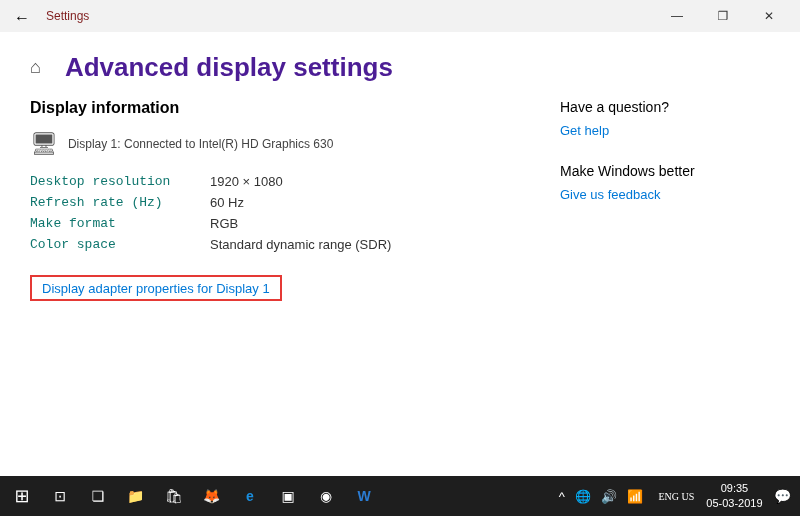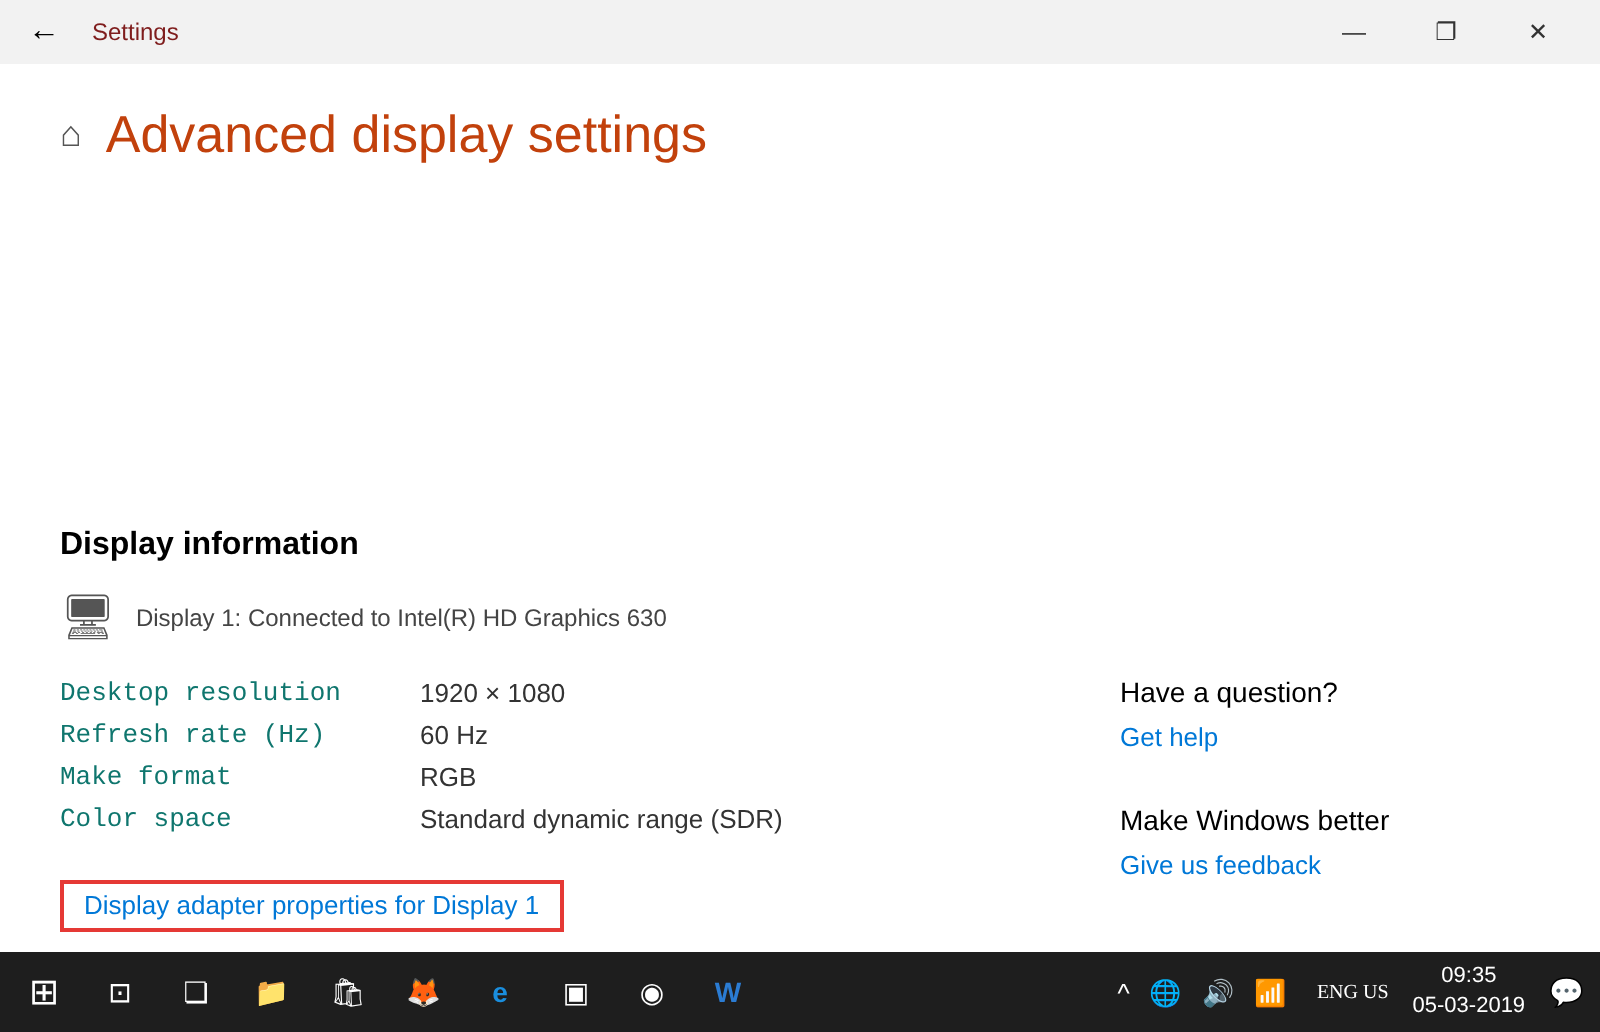--- a/index.html
+++ b/index.html
@@ -68,29 +68,29 @@
       align-items: center;
       margin-bottom: 16px;
       gap: 12px;
     }
     .home-icon {
       font-size: 18px;
       color: #555;
     }
     .page-title {
       font-size: 26px;
-      font-weight: 400;
-      color: #c2410c;
+      font-weight: 700;
+      color: #4c1d95;
+      margin-left: 12px;
     }
 
     .main-row {
       display: flex;
       flex: 1;
       gap: 0;
-      align-items: flex-end;
     }
 
     
     .left-col {
       flex: 1;
       padding-right: 20px;
     }
 
     .section-title {
       font-size: 16px;

